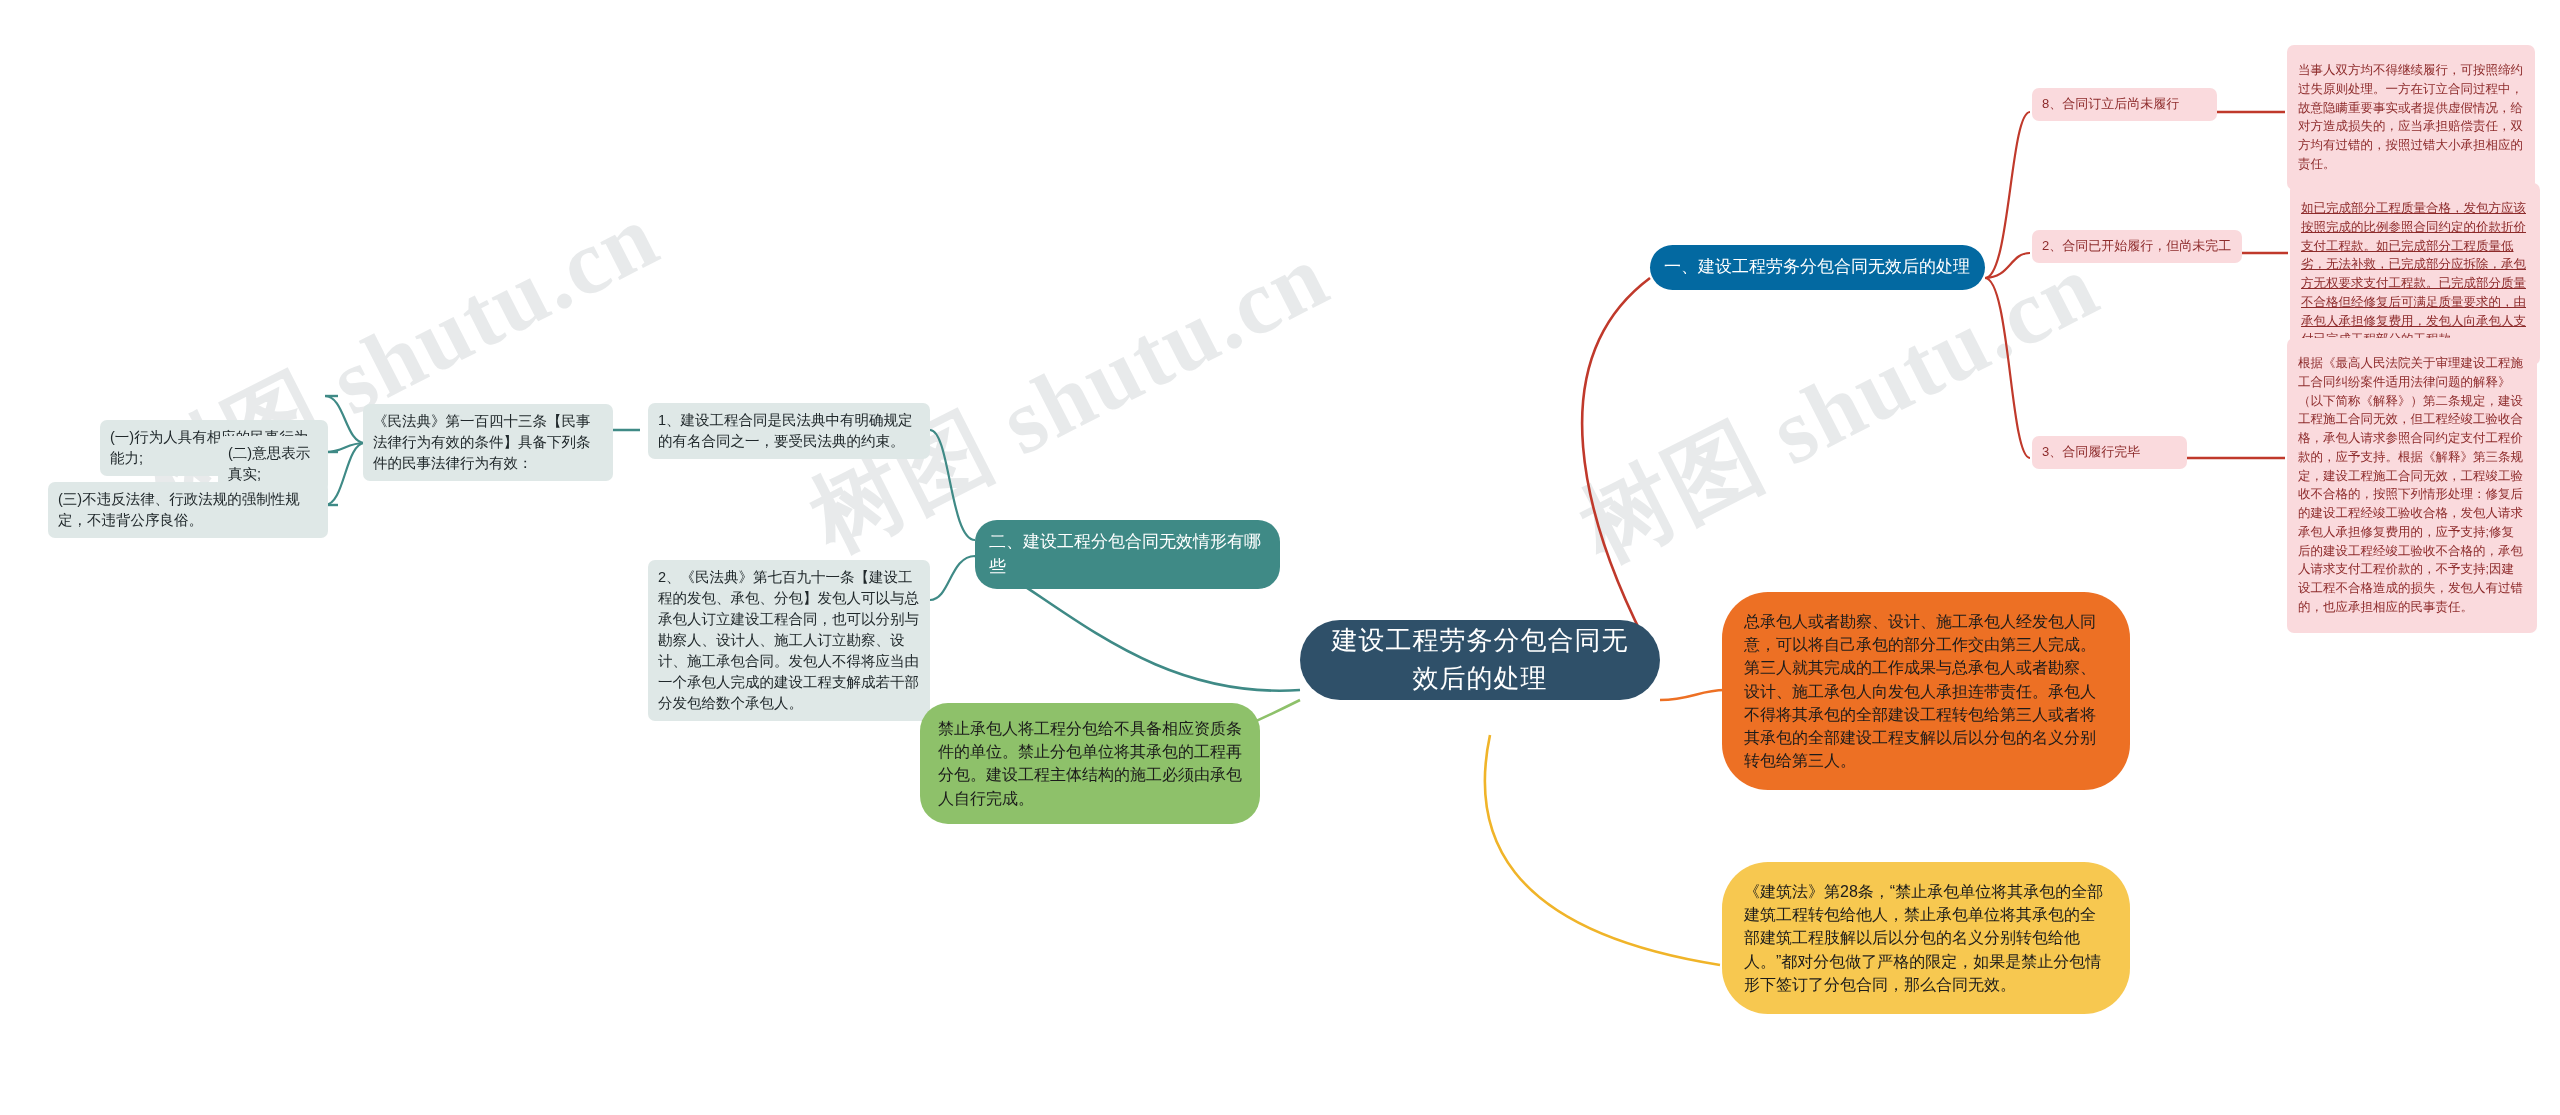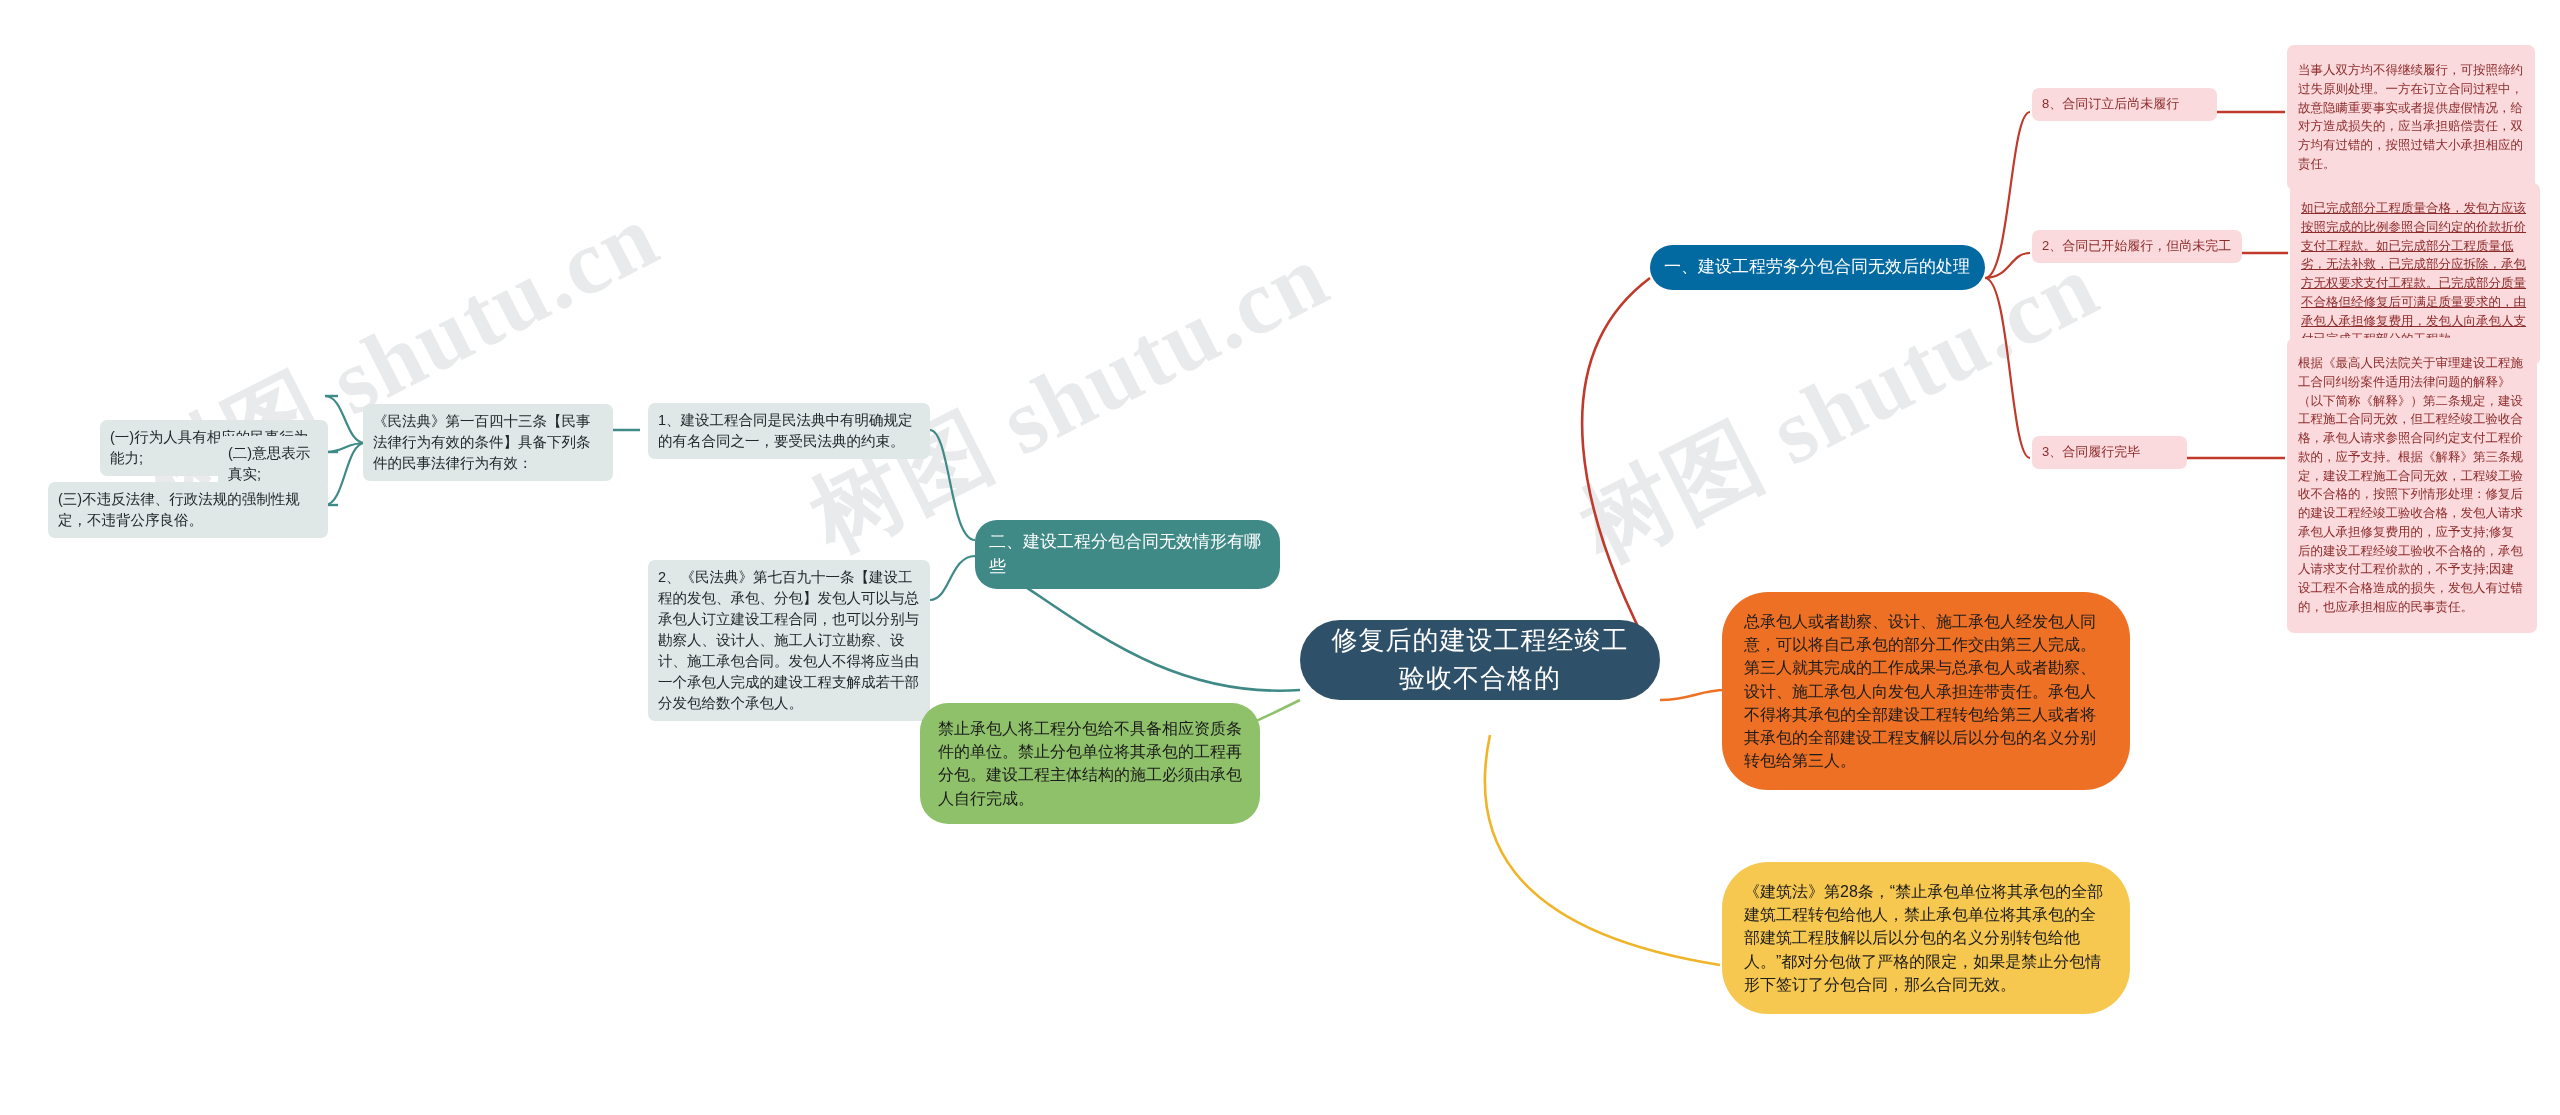--- a/index.html
+++ b/index.html
@@ -95,21 +95,21 @@
     <line x1="640" y1="430" x2="600" y2="430" stroke="#3f8a86" stroke-width="2.6"></line>
 
     <path d="M365,443 C345,443 345,396 325,396" stroke="#3f8a86" stroke-width="2.2" fill="none"></path>
     <path d="M365,443 C345,443 345,452 325,452" stroke="#3f8a86" stroke-width="2.2" fill="none"></path>
     <path d="M365,443 C345,443 345,505 325,505" stroke="#3f8a86" stroke-width="2.2" fill="none"></path>
     <line x1="325" y1="396" x2="338" y2="396" stroke="#3f8a86" stroke-width="2.4"></line>
     <line x1="325" y1="452" x2="338" y2="452" stroke="#3f8a86" stroke-width="2.4"></line>
     <line x1="325" y1="505" x2="338" y2="505" stroke="#3f8a86" stroke-width="2.4"></line>
   </svg>
 
-  <div class="node root" style="left:1300px;top:620px;width:360px;height:80px;">修复后的建设工程经竣工验收不合格的</div>
+  <div class="node root" style="left:1300px;top:620px;width:360px;height:80px;">建设工程劳务分包合同无效后的处理</div>
 
   <div class="node topic-red" style="left:1650px;top:245px;width:335px;">一、建设工程劳务分包合同无效后的处理</div>
 
   <div class="node chip-pink" style="left:2032px;top:88px;width:185px;">8、合同订立后尚未履行</div>
   <div class="node chip-pink-lg" style="left:2287px;top:45px;width:248px;">当事人双方均不得继续履行，可按照缔约过失原则处理。一方在订立合同过程中，故意隐瞒重要事实或者提供虚假情况，给对方造成损失的，应当承担赔偿责任，双方均有过错的，按照过错大小承担相应的责任。</div>
 
   <div class="node chip-pink" style="left:2032px;top:230px;width:210px;">2、合同已开始履行，但尚未完工</div>
   <div class="node chip-pink-lg" style="left:2290px;top:183px;width:250px;text-decoration:underline;">如已完成部分工程质量合格，发包方应该按照完成的比例参照合同约定的价款折价支付工程款。如已完成部分工程质量低劣，无法补救，已完成部分应拆除，承包方无权要求支付工程款。已完成部分质量不合格但经修复后可满足质量要求的，由承包人承担修复费用，发包人向承包人支付已完成工程部分的工程款。</div>
 
   <div class="node chip-pink" style="left:2032px;top:436px;width:155px;">3、合同履行完毕</div>

